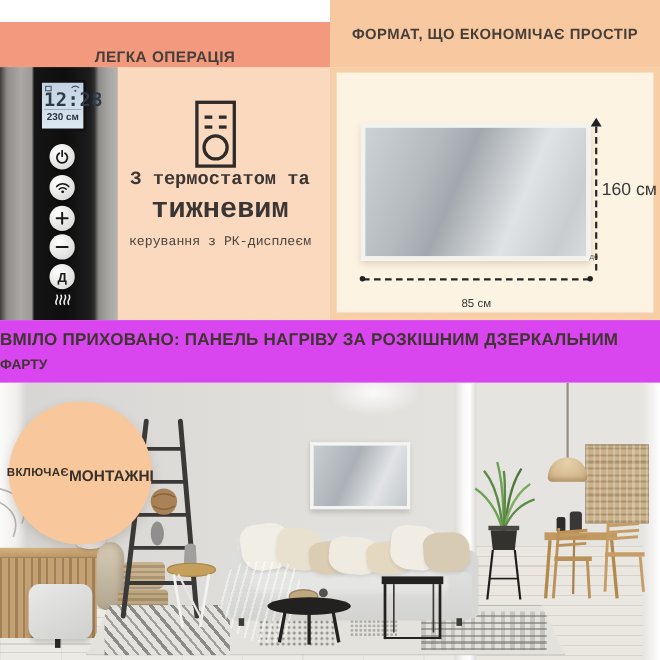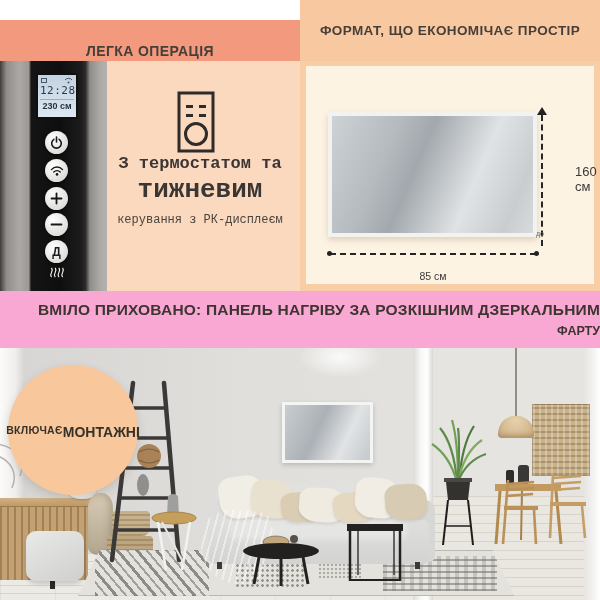--- a/index.html
+++ b/index.html
@@ -15,21 +15,21 @@
 
   
   .cell-left{left:0;top:61px;width:300px;height:230px;background:#FAD9BE;}
   .panel-photo{left:0;top:0;width:107px;height:230px;
     background:linear-gradient(90deg,#3f3c3b 0%,#8f8c89 6%,#aba8a5 18%,#9b9895 27%,
       #151515 29%,#0e0e0e 55%,#1c1c1c 76%,#2e2d2c 80%,#8f8d8a 84%,#a8a6a3 92%,#b5b3b0 100%);}
   .lcd{left:36px;top:12px;width:42px;height:46px;border:2px solid #101010;border-radius:2px;
        background:linear-gradient(180deg,#c3d3e2,#dce8f2);padding:2px 2px 1px 2px;box-sizing:border-box;}
   .lcd-icons{display:flex;justify-content:space-between;align-items:center;height:7px;padding:0 1px;}
   .lcd-box{display:inline-block;width:6px;height:5px;border:1px solid #46586a;box-sizing:border-box;}
-  .lcd-time{font-family:"DejaVu Sans Mono",monospace;font-size:11px;font-weight:400;
+  .lcd-time{font-family:"DejaVu Sans Mono",monospace;font-size:17px;font-weight:700;
             color:#2d3b47;text-align:left;line-height:14px;letter-spacing:.5px;}
   .lcd-value{font-size:9px;font-weight:700;color:#273540;text-align:center;
              border-top:1px solid rgba(60,80,100,.35);margin-top:1px;padding-top:1px;}
   .strip-btn{width:23px;height:23px;border-radius:50%;left:45px;
     background:radial-gradient(circle at 35% 30%,#ffffff,#d8d8d6 85%);
     box-shadow:0 1px 2px rgba(0,0,0,.65);display:flex;align-items:center;justify-content:center;}
   .btn-day{font-size:12px;font-weight:700;color:#1b1b1b;line-height:1;}
   .heat-ic{left:49px;top:206px;}
   .remote-ic{left:177px;top:30px;}
   .text-block{left:104px;right:4px;top:92px;text-align:center;color:#3B3634;font-family:Liberation Mono, monospace;}
@@ -44,27 +44,27 @@
   .mirror-prod{left:28px;top:51px;width:209px;height:125px;box-sizing:border-box;
     border:4px solid #F2F2EF;
     background:linear-gradient(113deg,#cdd2d5 0%,#b4babe 28%,#a2a8ad 42%,#e0e3e5 68%,#c9cdd0 88%,#d8dbdd 100%);
     box-shadow:0 3px 6px rgba(150,120,90,.28);}
   .dim-v{left:241px;top:54px;height:131px;width:0;border-left:2px dashed #262626;}
   .dim-v-arrow{left:237px;top:46px;width:0;height:0;border-left:5px solid transparent;
     border-right:5px solid transparent;border-bottom:8px solid #222;}
   .dim-h{left:30px;top:192px;width:206px;height:0;border-top:2px dashed #262626;}
   .dim-dot{width:5px;height:5px;border-radius:50%;background:#222;}
   .dot-l{left:27px;top:190px;} .dot-r{left:234px;top:190px;}
-  .lbl-160{left:247px;top:103px;font-size:13px;color:#3a3a3a;margin-left:28px;}
+  .lbl-160{left:247px;top:103px;font-size:16px;color:#3a3a3a;}
   .lbl-do{left:236px;top:169px;font-size:7px;color:#6a6a6a;}
   .lbl-85{left:30px;top:209px;width:206px;text-align:center;font-size:10.5px;color:#3a3a3a;}
 
   
-  .banner{left:0;top:291px;width:600px;height:57px;background:#f9a8d4;
-    display:flex;flex-direction:column;align-items:flex-end;justify-content:center;
+  .banner{left:0;top:291px;width:600px;height:57px;background:#d946ef;
+    display:flex;flex-direction:column;align-items:flex-start;justify-content:center;
     color:#3E3531;text-align:center;}
   .banner-l1{font-size:15.5px;font-weight:700;letter-spacing:.2px;}
   .banner-l2{font-size:12.5px;font-weight:700;margin-top:5px;}
 
   
   .lr{left:0;top:348px;width:600px;height:252px;background:#DEDDDA;overflow:hidden;}
   .lr-wall{left:0;top:0;width:433px;height:206px;
     background:linear-gradient(90deg,#d6d5d3,#e0dfdc 60%,#e4e2df);}
   .lr-floor{left:0;top:205px;width:433px;height:47px;background:#ECEAE5;
     background-image:repeating-linear-gradient(180deg,rgba(140,135,125,.22) 0 1px,transparent 1px 8px),

